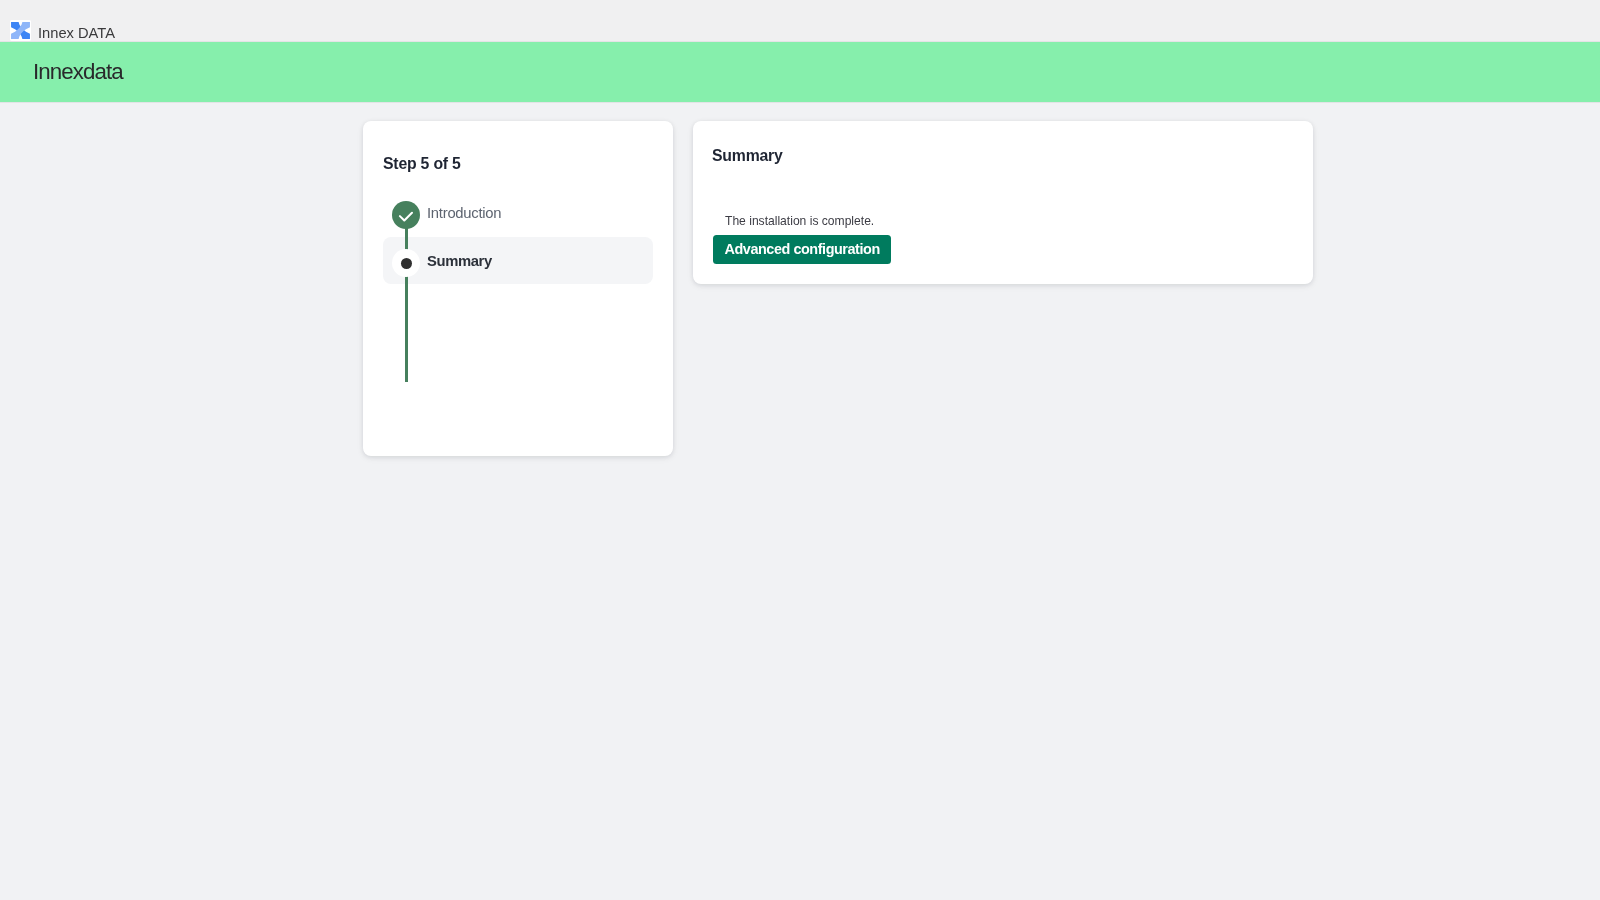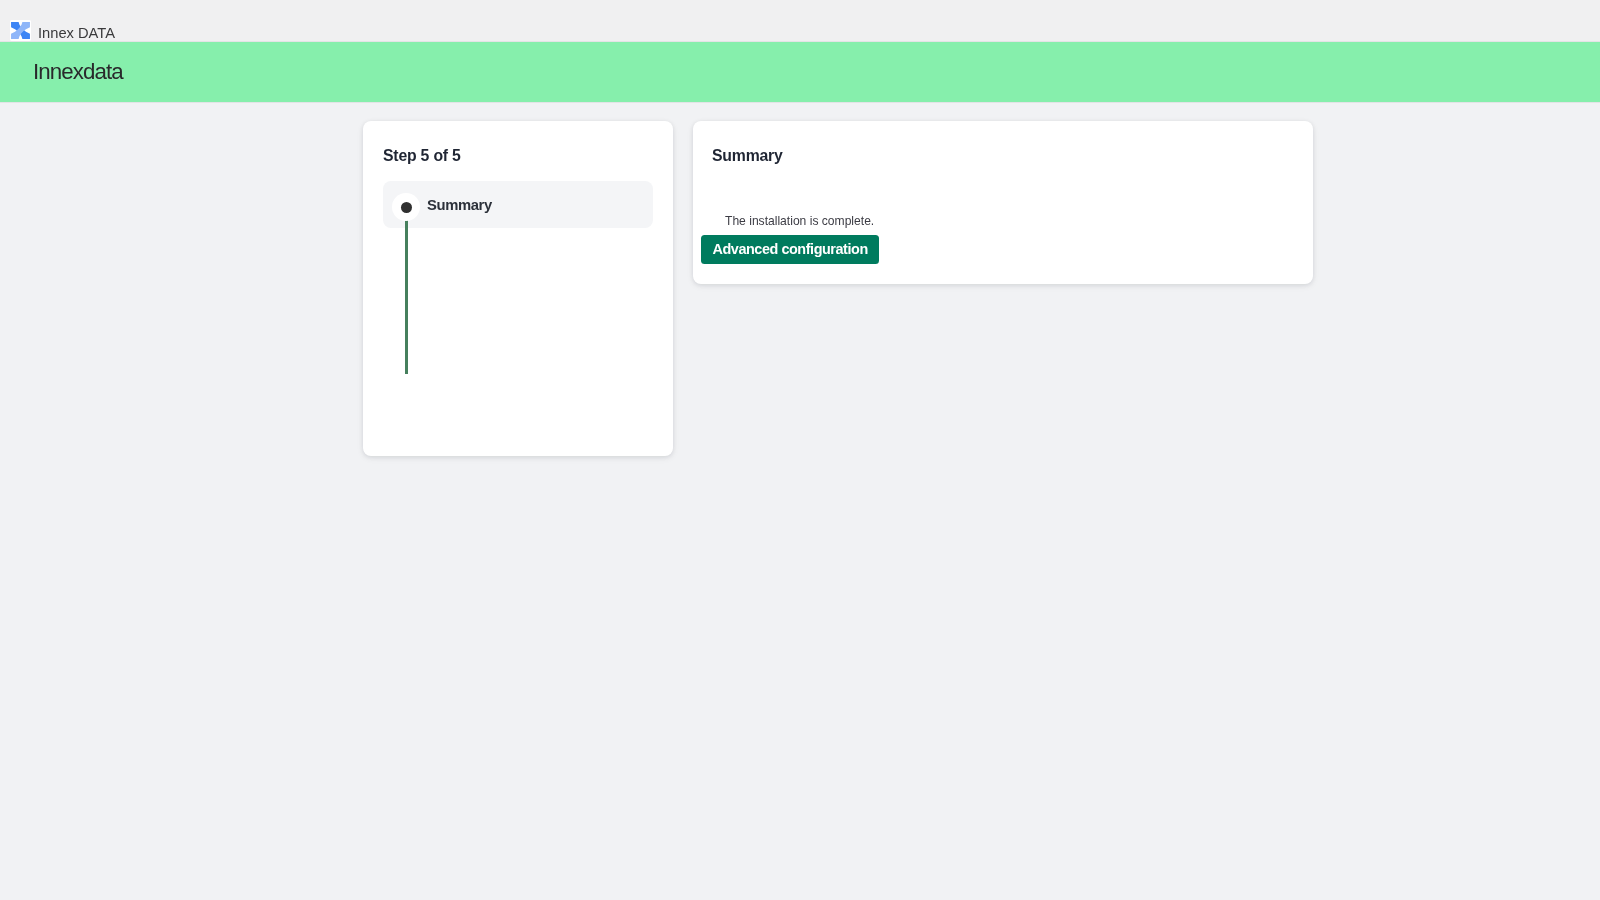--- a/index.html
+++ b/index.html
@@ -19,38 +19,38 @@
   .appheader{
     height:61px;background:#86efac;border-bottom:1px solid #e3e4e6;
     display:flex;align-items:center;padding-left:33px;
   }
   .appheader-title{font-size:22.3px;font-weight:400;color:#29292b;line-height:1;letter-spacing:-0.92px;}
   .main{padding-top:18px;padding-left:363px;display:flex;align-items:flex-start;}
   .card{
     background:#ffffff;border-radius:8px;
     box-shadow:0 1px 4px rgba(20,28,44,.08),0 2px 7px rgba(20,28,44,.07);
   }
-  .card-steps{width:310px;height:335px;padding:27px 20px 0 20px;}
+  .card-steps{width:310px;height:335px;padding:35px 20px 0 20px;}
   .card-summary{width:620px;height:163px;padding:27px 20px 0 19px;margin-left:20px;position:relative;}
   .card-title{font-size:15.8px;font-weight:700;color:#1f2533;line-height:1;letter-spacing:-0.2px;}
   .steps{margin-top:19.5px;position:relative;}
   .connector{position:absolute;left:22px;top:17px;width:3px;height:174px;background:#46805d;z-index:1;}
   .step{display:flex;align-items:center;height:48px;padding-left:9px;border-radius:8px;position:relative;}
   .step-current{position:relative;}
   .step-current::before{content:"";position:absolute;left:0;right:0;top:-2px;height:47px;background:#f4f5f7;border-radius:8px;z-index:0;}
   .dot{width:28px;height:28px;border-radius:50%;flex:0 0 28px;position:relative;z-index:2;
        display:flex;align-items:center;justify-content:center;overflow:hidden;}
   .dot-done{background:#46805d;}
   .dot-current{background:#ffffff;}
   .dot-inner{width:11px;height:11px;border-radius:50%;background:#303030;display:block;}
   .step-label{position:relative;z-index:2;top:-1.5px;margin-left:7px;font-size:14.8px;letter-spacing:-0.25px;color:#5d6470;line-height:1;white-space:nowrap;}
   .step-current .step-label{color:#2c313a;font-weight:700;font-size:14.8px;letter-spacing:-0.38px;}
   .summary-text{font-size:12.1px;color:#3c3c44;line-height:1;margin:13px;position:absolute;left:19px;top:81px;}
   .btn{
-    position:absolute;left:8px;top:114px;background:#007b5e;color:#ffffff;border:0;
+    position:absolute;left:20px;top:114px;background:#007b5e;color:#ffffff;border:0;
     border-radius:3.5px;font-family:inherit;font-size:14.4px;font-weight:700;
     height:29px;line-height:29px;padding:0 11.5px;cursor:pointer;letter-spacing:-0.43px;
   }
 </style>
 </head>
 <body>
 
 <div class="topbar">
   <span class="logo-wrap">
     <svg width="21" height="21" viewBox="0 0 100 100" aria-hidden="true">
@@ -66,20 +66,29 @@
   <span class="appheader-title">Innexdata</span>
 </div>
 
 <div class="main">
 
   <div class="card card-steps">
     <div class="card-title">Step 5 of 5</div>
     <div class="steps">
       <div class="connector"></div>
 
+    <div class="step">
+          <span class="dot dot-done">
+            <svg class="check-svg" width="28" height="28" viewBox="0 0 28 28" aria-hidden="true" style="display: block;">
+              <path d="M7.9 15.1 L12.3 19.5 L20 11.8" fill="none" stroke="#ffffff" stroke-width="2.05" stroke-linecap="round" stroke-linejoin="round"></path>
+            </svg>
+
+          </span>
+          <span class="step-label">Introduction</span>
+        </div>
         <div class="step step-current">
           <span class="dot dot-current">
 
             <i class="dot-inner" style="display: block;"></i>
           </span>
           <span class="step-label">Summary</span>
         </div>
       </div>
   </div>
 

